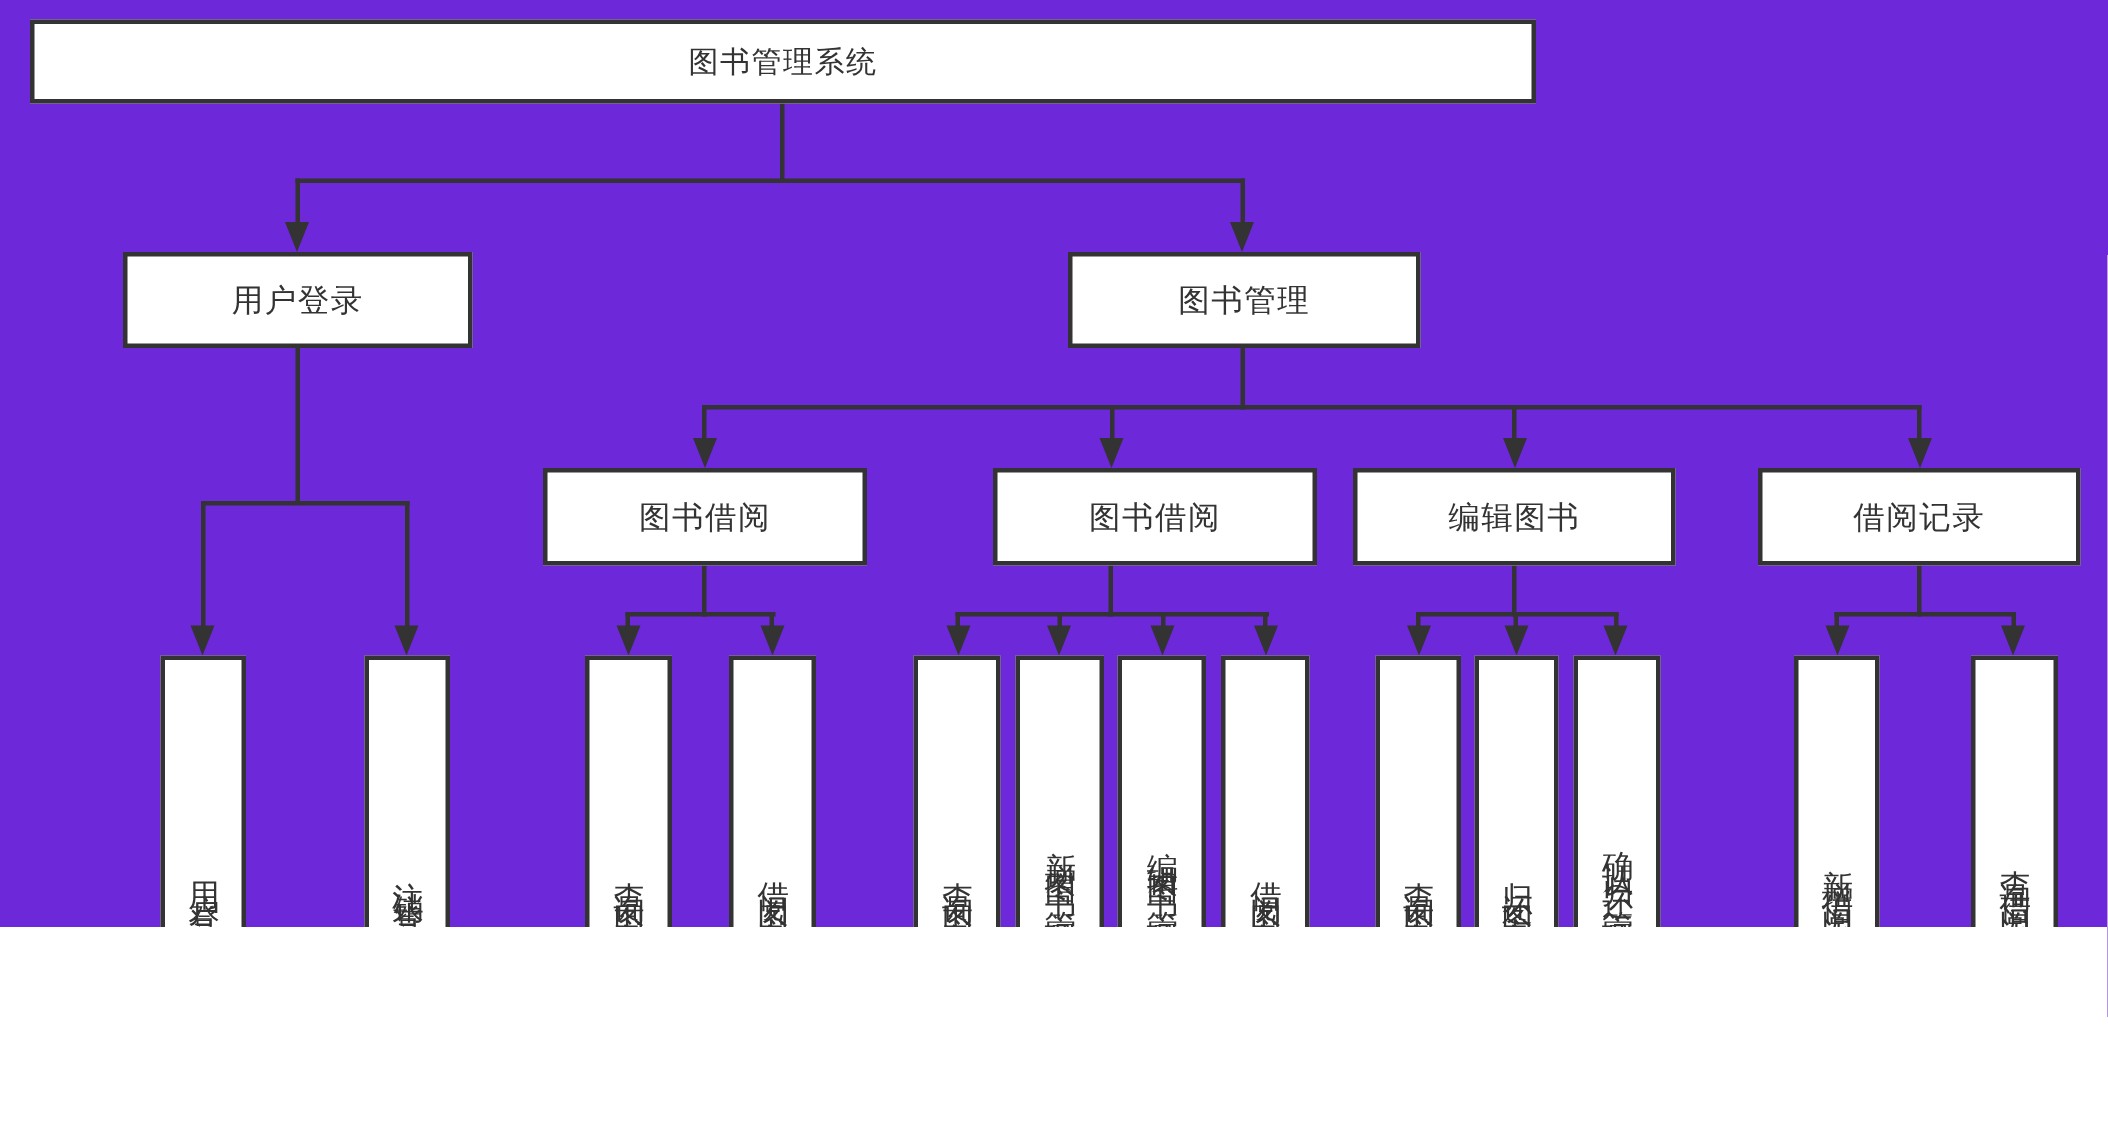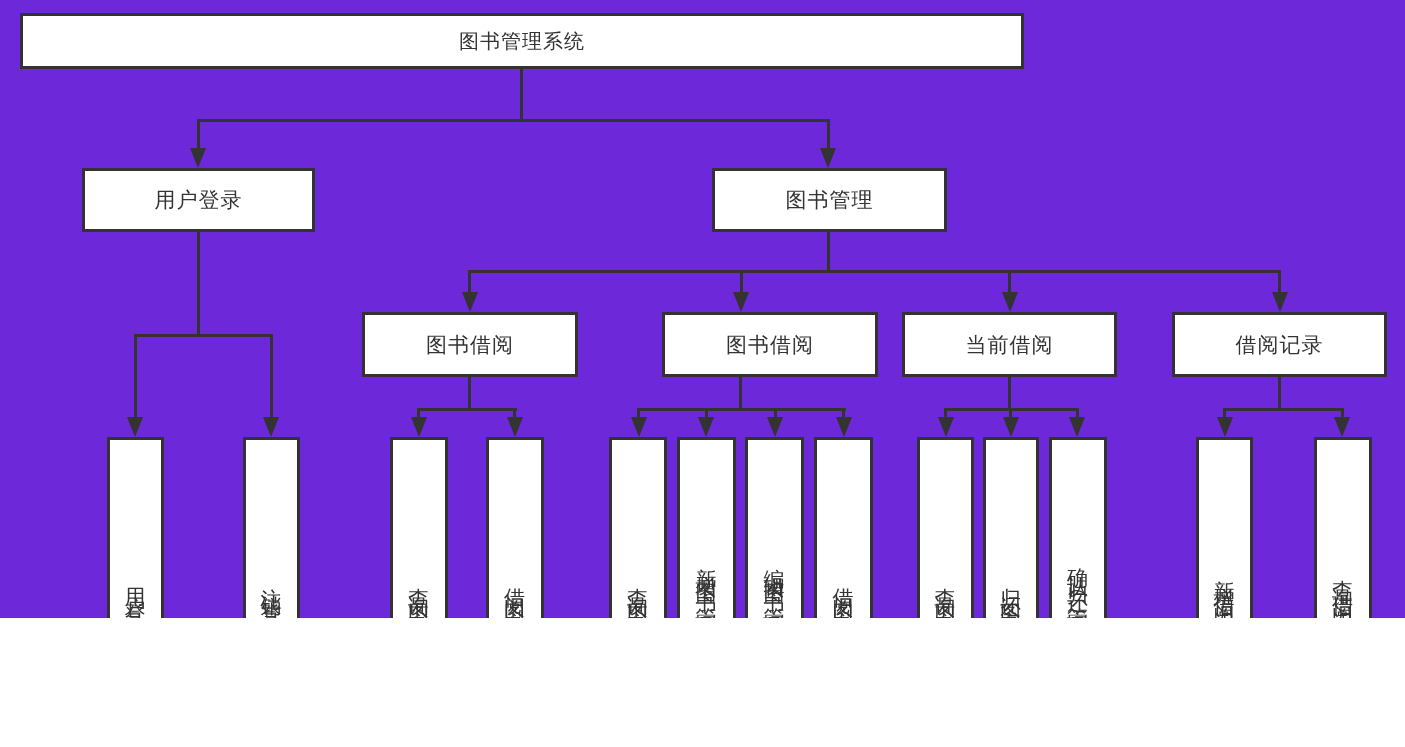--- a/index.html
+++ b/index.html
@@ -41,21 +41,21 @@
   <div class="node" style="left:20px;top:13px;width:1004px;height:56px;font-size:20px;">图书管理系统</div>
 
   <div class="node" style="left:82px;top:168px;width:233px;height:64px;">用户登录</div>
 
   <div class="node" style="left:712px;top:168px;width:235px;height:64px;">图书管理</div>
 
   <div class="node" style="left:362px;top:312px;width:216px;height:65px;">图书借阅</div>
 
   <div class="node" style="left:662px;top:312px;width:216px;height:65px;">图书借阅</div>
 
-  <div class="node" style="left:902px;top:312px;width:215px;height:65px;">当前借阅</div>
+  <div class="node" style="left:902px;top:312px;width:215px;height:65px;">编辑图书</div>
 
   <div class="node" style="left:1172px;top:312px;width:215px;height:65px;">借阅记录</div>
 
   <div class="leaf" style="left:107px;width:57px;">
     <span class="vtxt">用户登录</span>
   </div>
   <div class="leaf" style="left:243px;width:57px;">
     <span class="vtxt">注销登录</span>
   </div>
 

